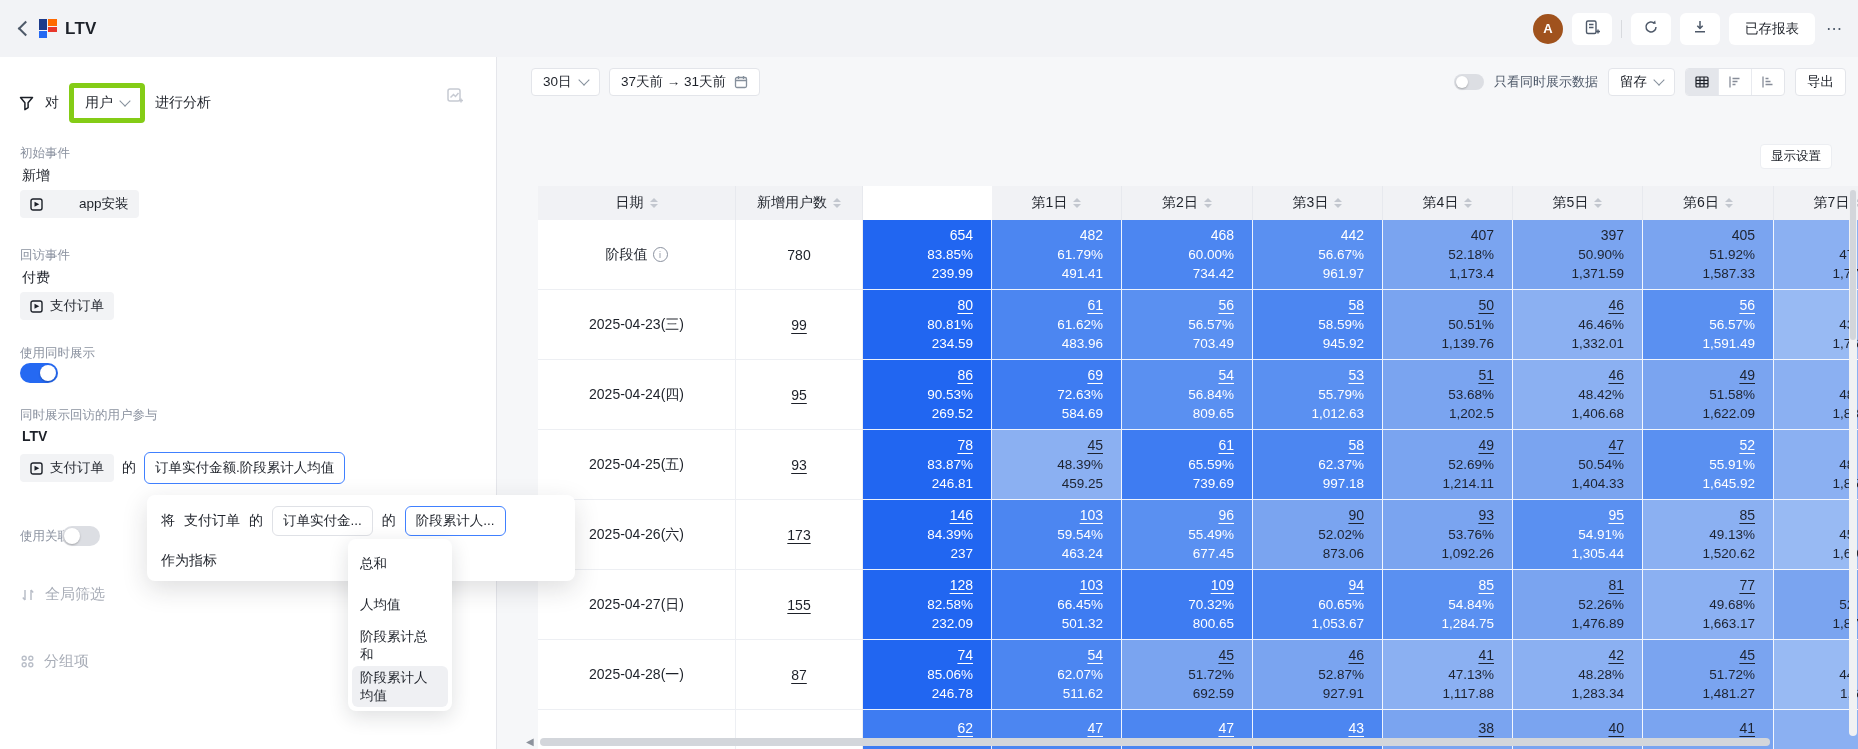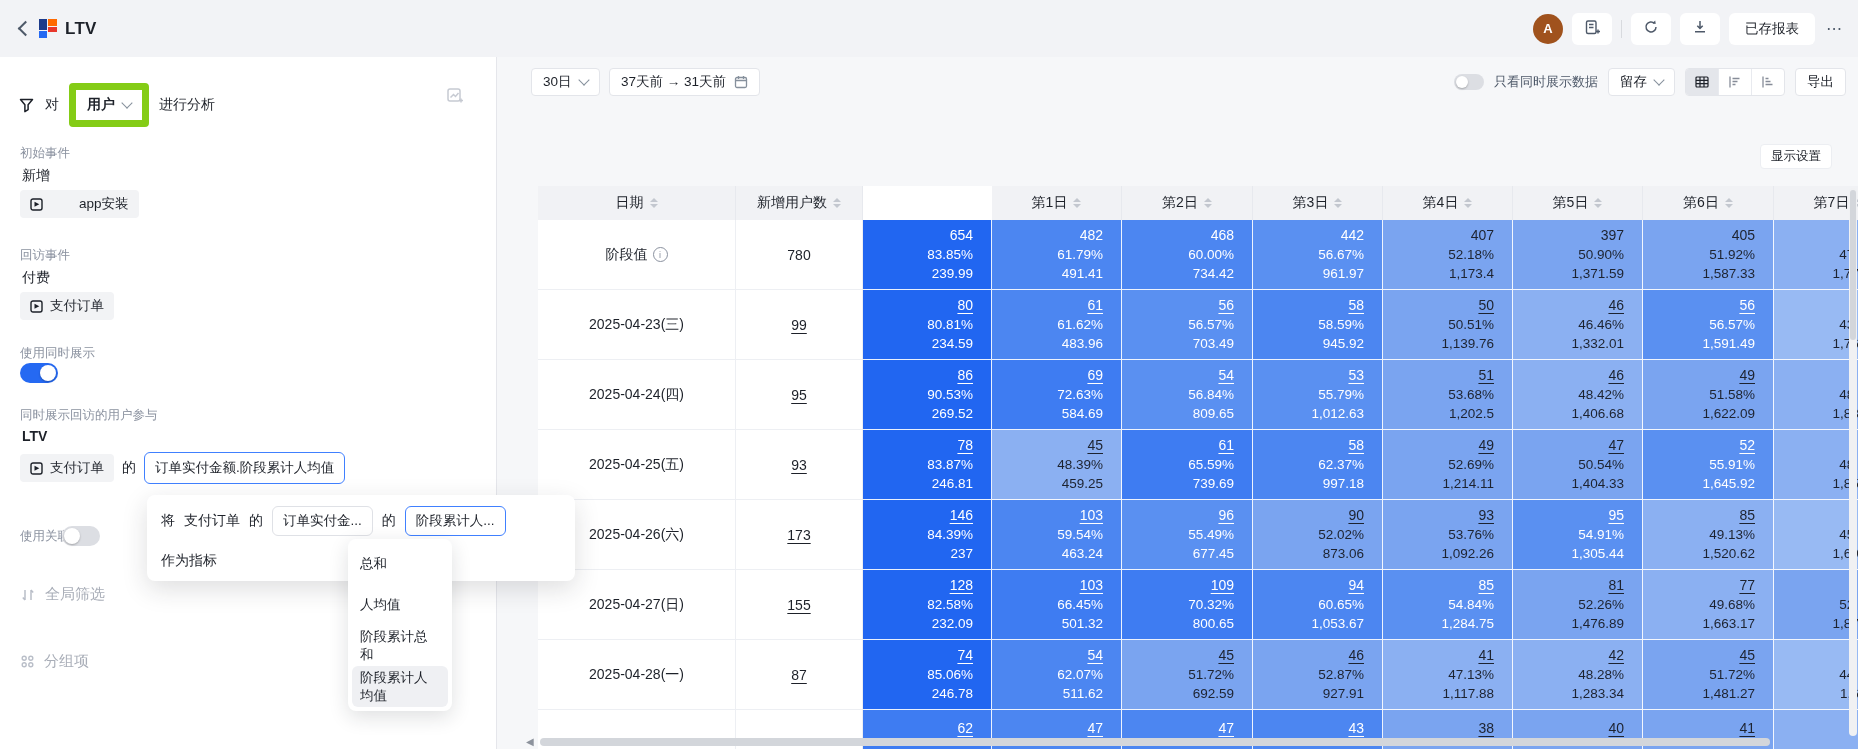--- a/index.html
+++ b/index.html
@@ -21,22 +21,22 @@
   .pill-btn{height:32px;border:none;border-radius:6px;background:#fff;padding:0 16px;font-size:13.5px;color:#1d2129;
             font-family:inherit;cursor:pointer;}
   .more{font-size:16px;color:#4e5969;letter-spacing:2px;cursor:pointer;margin-left:2px;white-space:nowrap;}
   
   .sidebar{position:absolute;left:0;top:57px;bottom:0;width:497px;background:#fff;border-right:1px solid #e5e6eb;
            box-sizing:border-box;z-index:5;}
   .abs{position:absolute;}
   .s-row{display:flex;align-items:center;gap:10px;}
   .s-cap{font-size:12.5px;color:#8a919f;}
   .s-name{font-size:14px;color:#1d2129;}
-  .mini-sel{display:inline-flex;align-items:center;gap:8px;border:7px solid #84cc16;background:#fff;border-radius:4px;
-            padding:6px 11px;font-size:14px;cursor:pointer;font-weight:bold;}
+  .mini-sel{display:inline-flex;align-items:center;gap:8px;border:5px solid #84cc16;background:#fff;border-radius:4px;
+            padding:6px 11px;font-size:14px;cursor:pointer;}
   .chv-d{width:7px;height:7px;border-right:1.6px solid #86909c;border-bottom:1.6px solid #86909c;
          transform:rotate(45deg);display:inline-block;margin-top:-4px;}
   .tag{display:inline-flex;align-items:center;gap:7px;background:#f2f3f5;border-radius:4px;padding:5px 10px;
        font-size:13.5px;color:#1d2129;cursor:pointer;}
   .tg{width:38px;height:20px;border-radius:10px;position:relative;cursor:pointer;display:inline-block;}
   .tg .knob{position:absolute;top:2px;width:16px;height:16px;border-radius:50%;background:#fff;box-shadow:0 1px 2px rgba(0,0,0,.25);}
   .tg.on{background:#2569f2;} .tg.on .knob{right:2px;}
   .tg.off{background:#dcdee3;} .tg.off .knob{left:2px;}
   .tg.sm{width:30px;height:16px;border-radius:8px;} .tg.sm .knob{width:12px;height:12px;}
   .metric{display:inline-flex;align-items:center;border:1px solid #4080ff;background:#fff;border-radius:6px;

